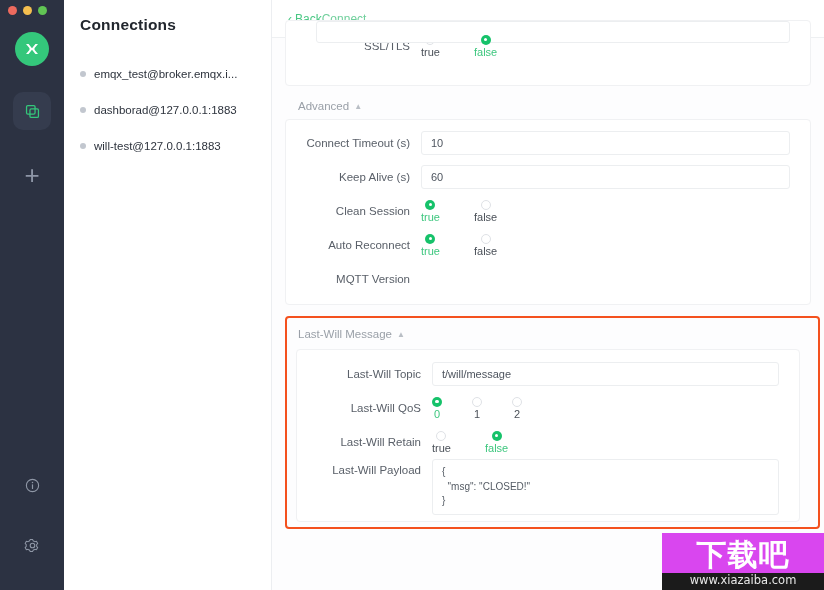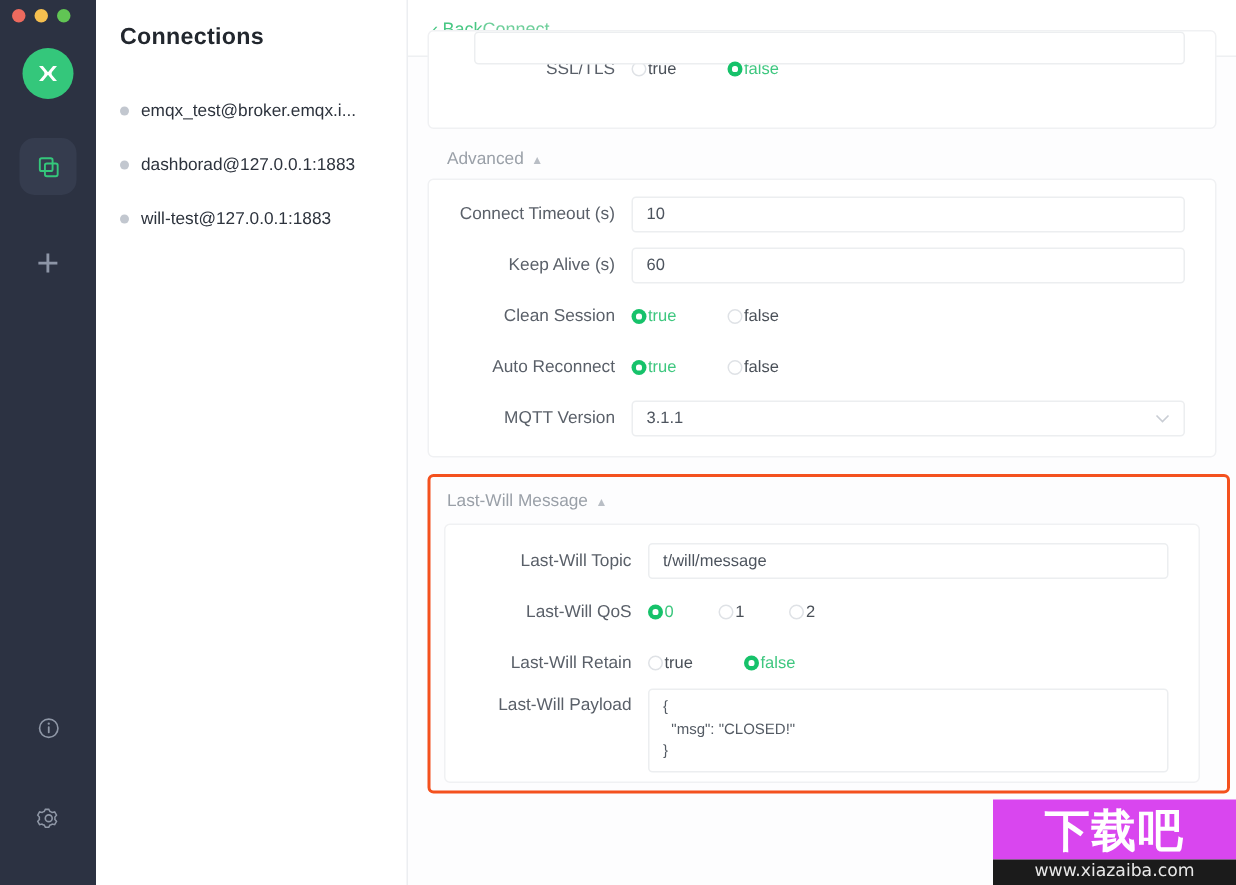--- a/index.html
+++ b/index.html
@@ -80,21 +80,21 @@
   }
   .field {
     flex:1 1 auto; height:24px; border:1px solid #eceef0; border-radius:3px;
     background:#fff; display:flex; align-items:center; padding:0 9px;
     font-size:11px; color:#4d545e; margin-right:20px;
   }
   .field.select { justify-content:space-between; }
   .caret { color:#c9cdd4; font-size:9px; }
 
   .radios { display:flex; align-items:center; flex:1 1 auto; }
-  .radio { display:flex; align-items:center; gap:1px; margin-right:34px; }
+  .radio { display:flex; align-items:center; gap:1px; margin-right:34px;flex-direction:column; }
   .rc { width:10px; height:10px; border-radius:50%; border:1px solid #dfe2e6; background:#fff; flex:0 0 10px; }
   .rc.on { border:none; background:#16c26a; position:relative; }
   .rc.on::after {
     content:""; position:absolute; left:50%; top:50%; width:3.5px; height:3.5px;
     margin:-1.75px 0 0 -1.75px; border-radius:50%; background:#fff;
   }
   .rl { font-size:11px; color:#4a5058; }
   .rl.on { color:#3ec77f; }
 
   .section-head {
@@ -266,28 +266,20 @@
               <span class="rl on">true</span>
             </div>
             <div class="radio">
               <span class="rc"></span>
               <span class="rl">false</span>
             </div>
           </div>
         </div>
         <div class="row" style="margin-bottom:8px;">
           <div class="row-label">MQTT Version</div>
-          <div class="field select">
-            <span>3.1.1</span>
-            <span class="caret">
-              <svg width="10" height="6" viewBox="0 0 10 6" aria-hidden="true">
-                <path d="M1 1 L5 5 L9 1" fill="none" stroke="#c9cdd4" stroke-width="1.1"></path>
-              </svg>
-            </span>
-          </div>
         </div>
       </div>
 
       <div class="lw-wrap">
         <div class="lw-outline"></div>
 
         <div class="section-head lw-head">
           <span>Last-Will Message</span>
           <span class="tri">▲</span>
         </div>

